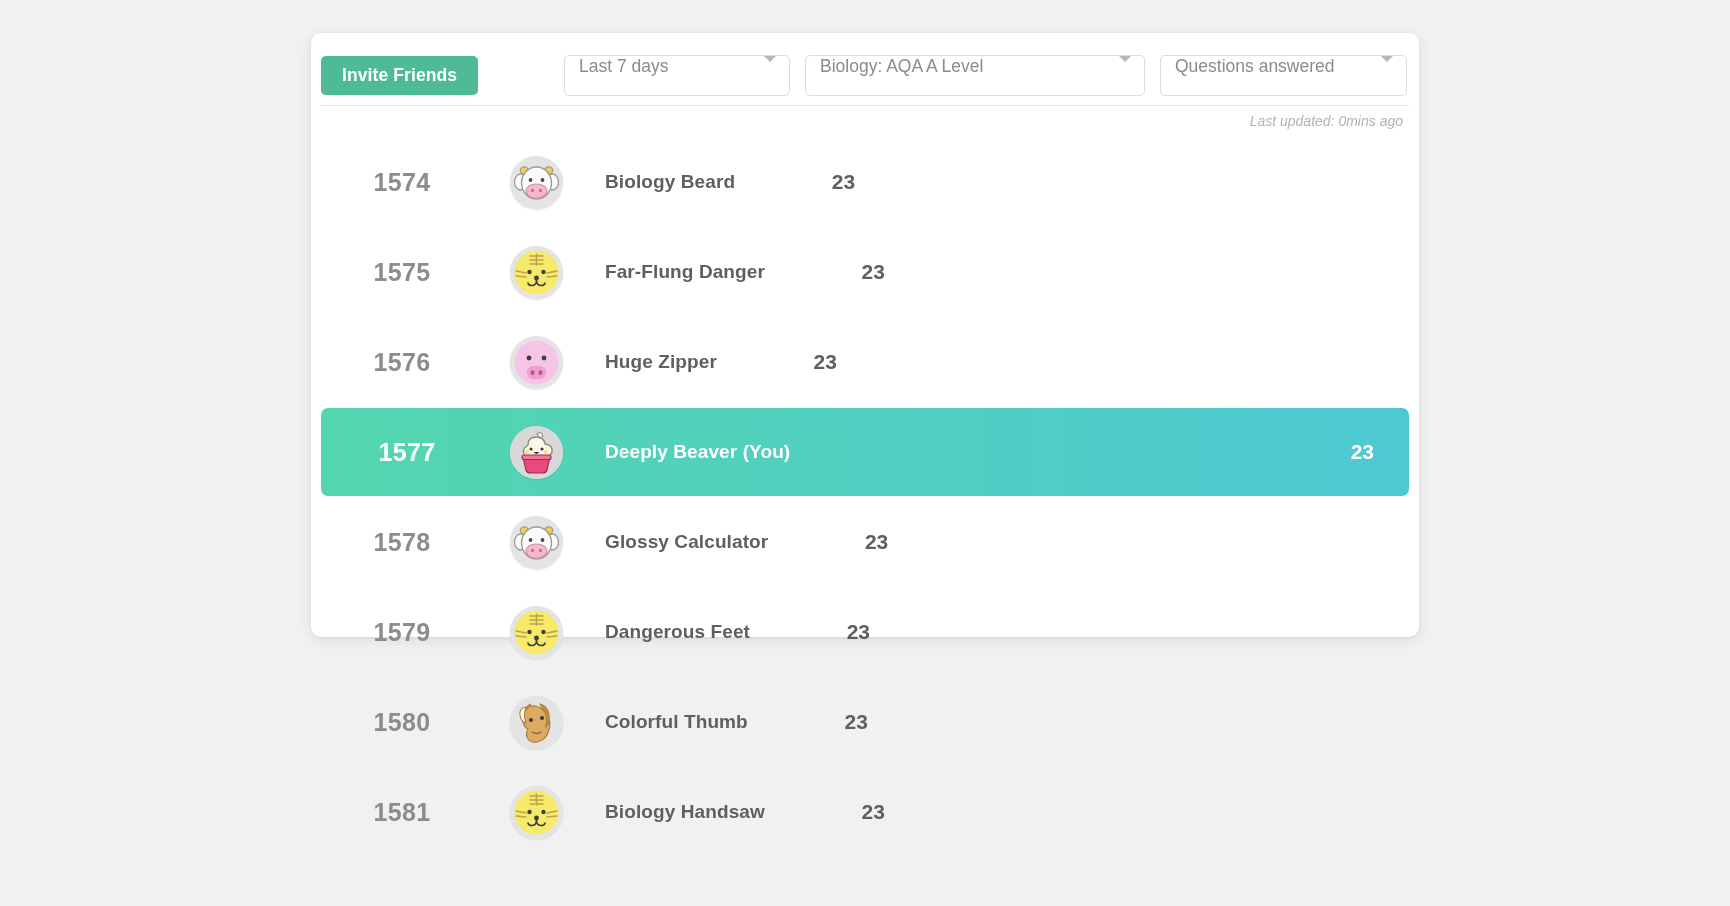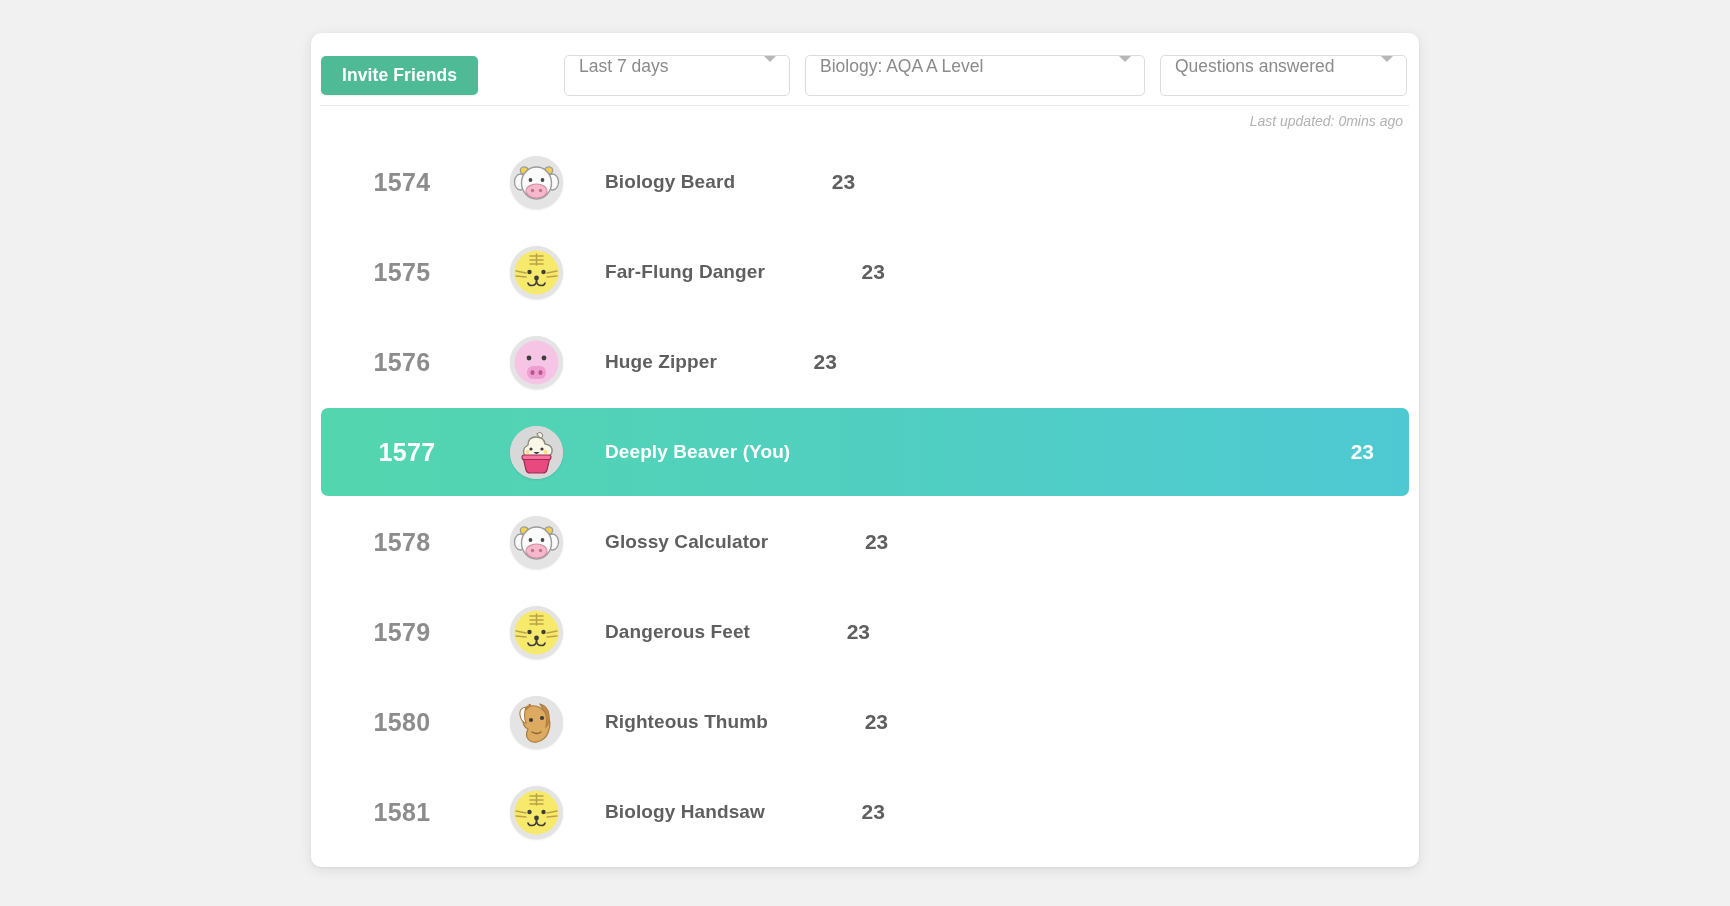--- a/index.html
+++ b/index.html
@@ -18,21 +18,21 @@
     height: 906px;
     background: #f1f1f1;
   }
 
   
   .card {
     position: absolute;
     left: 311px;
     top: 33px;
     width: 1108px;
-    height: 834px;
+    height: 604px;
     background: #ffffff;
     border-radius: 10px;
     box-shadow: 0 3px 14px rgba(0,0,0,0.09), 0 1px 3px rgba(0,0,0,0.05);
   }
 
   
   .toolbar {
     position: absolute;
     left: 0; top: 0;
     width: 1108px;
@@ -401,21 +401,21 @@
         <path d="M16 12 q10 -6 19 4 q8 9 3 21 q-3 7 -11 9 q-6 1 -9 -3 q-3 -4 0 -10 q-6 -3 -5 -11 q0 -6 3 -10z" fill="#ddaa62" stroke="#a97d3f" stroke-width="1.2"></path>
         <path d="M16 11 q-3 9 0 16 q-5 -1 -6 -8 q-1 -7 6 -8z" fill="#fbfbfb" stroke="#a97d3f" stroke-width="1.1"></path>
         <path d="M30 8 q8 2 9 11 q1 8 -3 12 q2 -12 -3 -18 q-2 -3 -3 -5z" fill="#c98a47" stroke="#a97d3f" stroke-width="1.1"></path>
         <path d="M20 8 q-4 2 -4 6 q3 -3 5 -4z" fill="#c98a47" stroke="#a97d3f" stroke-width="1"></path>
         <circle cx="21" cy="24" r="2.1" fill="#3d3d3d"></circle>
         <circle cx="32" cy="22" r="2.1" fill="#3d3d3d"></circle>
         <path d="M22 36 q5 3 9 0" fill="none" stroke="#8c6430" stroke-width="1.4" stroke-linecap="round"></path>
       </svg>
               </div>
             </div>
-            <div class="name">Righteous Thumb</div>
+            <div class="name">Colorful Thumb</div>
             <div class="score">23</div>
           </div>
         </div>
         <div class="rowwrap">
           <div class="row">
             <div class="rank">1581</div>
             <div class="avatar-cell">
               <div class="avatar">
                 <svg width="53" height="53" viewBox="0 0 53 53">
         <circle cx="26.5" cy="26.5" r="26.5" fill="#e4e4e4"></circle>

